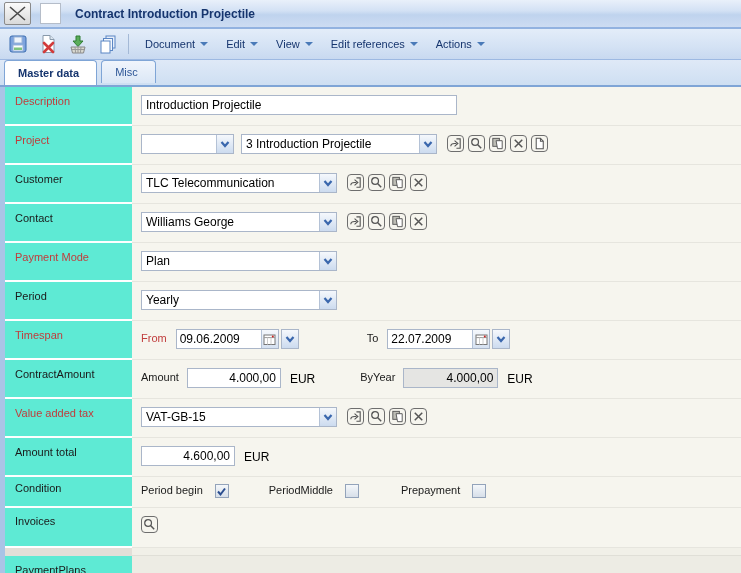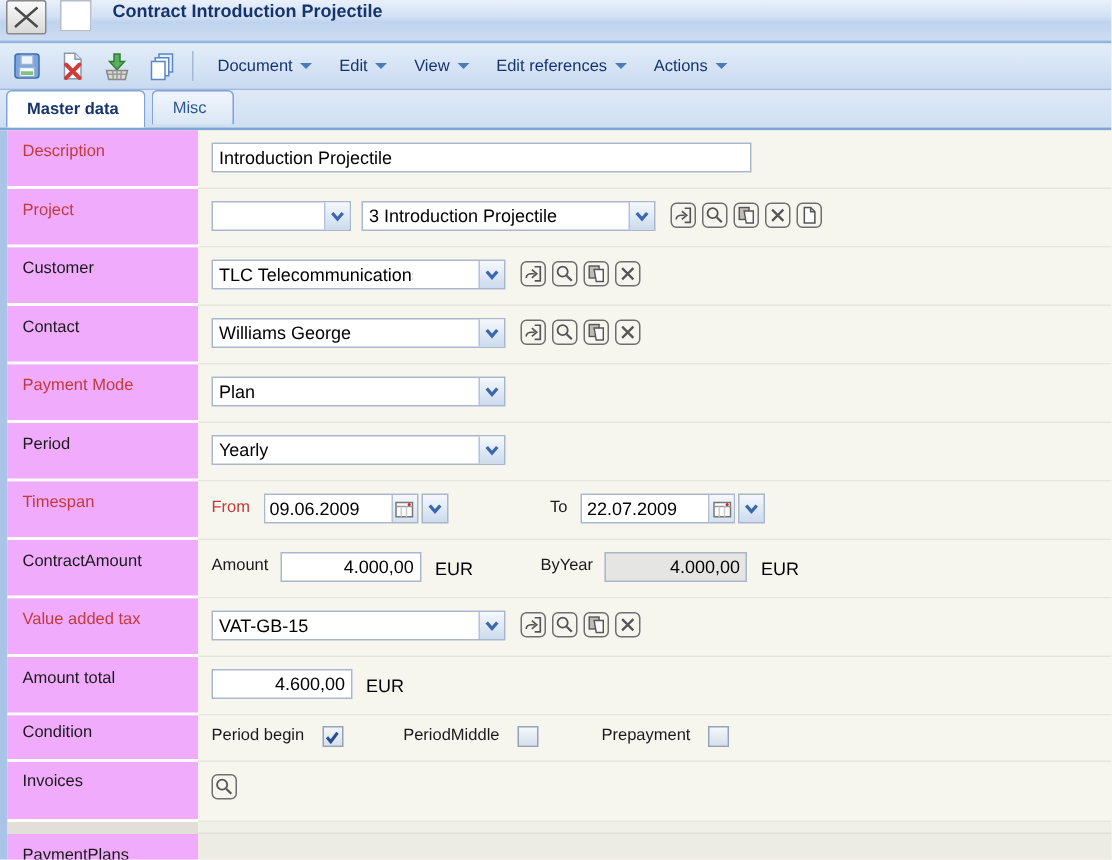--- a/index.html
+++ b/index.html
@@ -11,21 +11,21 @@
     background:#f6f5ee;
     overflow:hidden;
   }
   .window { width:741px; height:573px; display:flex; flex-direction:column; }
 
   
   .titlebar {
     height:29px; flex:0 0 29px;
     background:linear-gradient(#e9f0fa 0%, #d3e1f4 40%, #bfd3ee 55%, #cddcf2 100%);
     border-bottom:2px solid #92b2e0;
-    display:flex; padding-left:4px;
+    display:flex; align-items:center; padding-left:4px;
   }
   .close-btn {
     width:27px; height:23px;
     background:linear-gradient(#fbfbfb,#d9d9d9);
     border:1px solid #8a8a8a; border-radius:2px;
     display:flex; align-items:center; justify-content:center;
     cursor:pointer;
   }
   .blank-doc {
     width:21px; height:21px; margin-left:9px;
@@ -74,21 +74,21 @@
   .tab.active {
     background:#fff; font-weight:bold; color:#16356e;
     padding:6px 17px 6px 13px;
   }
 
   
   .content { flex:1 1 auto; display:flex; flex-direction:column; border-left:5px solid #a9c4e6; background:#f6f5ee; }
   .row { display:flex; flex:0 0 39px; }
   .row-label {
     width:127px; flex:0 0 127px;
-    background:#f0abfc; border-bottom:2px solid #ffffff;
+    background:#5eead4; border-bottom:2px solid #ffffff;
     padding:8px 4px 12px 10px;
   }
   .row-label.req { color:#c03c3c; }
   .row-field {
     flex:1 1 auto; background:#f6f5ee; border-bottom:1px solid #e6e5de;
     display:flex; align-items:flex-start; padding:8px 0 0 9px;
   }
 
   input.text {
     height:20px; border:1px solid #aab6c9; background:#fff;
@@ -261,21 +261,21 @@
   <div class="tabstrip">
     <div class="tab active">Master data</div>
     <div class="tab">Misc</div>
   </div>
 
   <div class="content">
 
     <div class="row">
       <div class="row-label req">Description</div>
       <div class="row-field">
-        <input class="text" style="width: 360px;" value="Introduction Projectile">
+        <input class="text" style="width: 316px;" value="Introduction Projectile">
       </div>
     </div>
 
     <div class="row">
       <div class="row-label req">Project</div>
       <div class="row-field">
         <div class="combo" style="width:93px">
           <span class="combo-text"></span>
           <span class="combo-arrow">
               <svg width="10" height="7">

